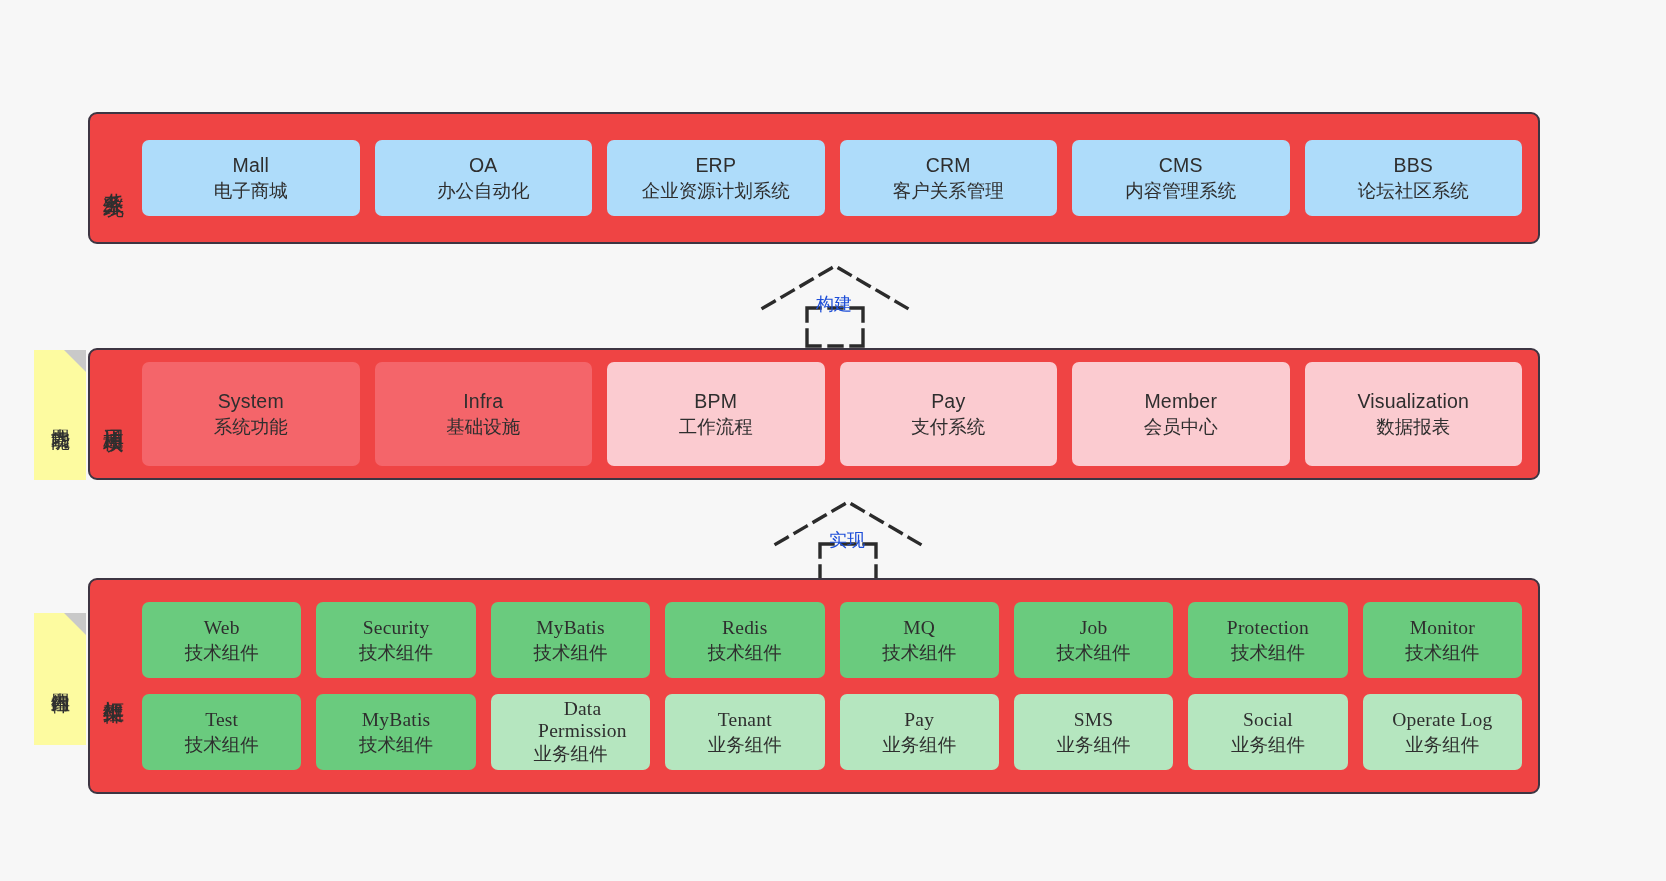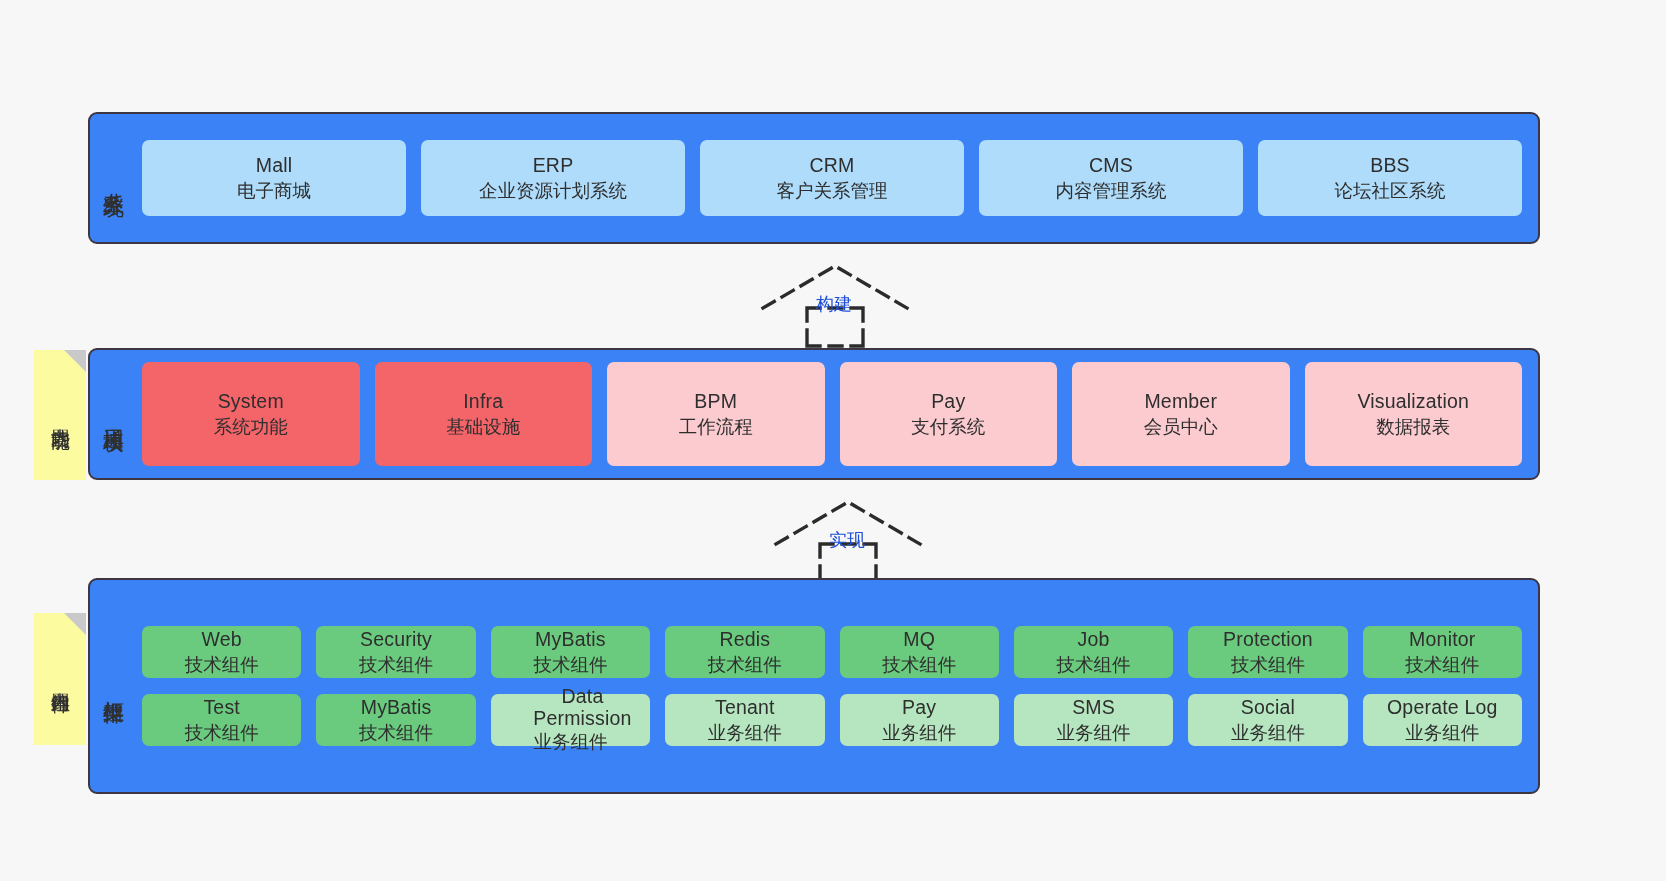--- a/index.html
+++ b/index.html
@@ -10,21 +10,21 @@
     color:#3B3B3B;
     overflow:hidden;
     position:relative;
   }
   .canvas{position:relative;width:1666px;height:881px;}
 
   
   .layer{
     position:absolute;
     box-sizing:border-box;
-    background:#3b82f6;
+    background:#ef4444;
     border:2.2px solid #3D3542;
     border-radius:9px;
     display:flex;
     align-items:stretch;
   }
   .layer-label{
     flex:0 0 auto;
     width:46px;
     display:flex;
     align-items:center;
@@ -80,21 +80,21 @@
   .card .en{font-size:19.5px;letter-spacing:.2px;}
   .card .cn{font-size:18.5px;}
   .blue{background:#AEDCFA;}
   .red-strong{background:#F4656A;}
   .red-soft{background:#FBCBD0;}
   .green-strong{background:#6ACB7E;}
   .green-soft{background:#B5E6BF;}
 
   .h-sys{height:76px;}
   .h-mod{height:104px;}
-  .h-comp{height:52px;}
+  .h-comp{height:76px;font-family:Liberation Serif, serif;}
 
   
   .sticky{
     position:absolute;
     background:#FDFBA0;
     width:52px;
     box-sizing:border-box;
     display:flex;
     align-items:center;
     justify-content:center;
@@ -133,20 +133,24 @@
 <div class="canvas">
 
   <div class="layer" style="left:88px;top:112px;width:1452px;height:132px;">
     <div class="layer-label">业务系统</div>
     <div class="layer-body">
       <div class="card blue h-sys">
         <span class="en">Mall</span>
         <span class="cn">电子商城</span>
       </div>
       <div class="card blue h-sys">
+        <span class="en">OA</span>
+        <span class="cn">办公自动化</span>
+      </div>
+      <div class="card blue h-sys">
         <span class="en">ERP</span>
         <span class="cn">企业资源计划系统</span>
       </div>
       <div class="card blue h-sys">
         <span class="en">CRM</span>
         <span class="cn">客户关系管理</span>
       </div>
       <div class="card blue h-sys">
         <span class="en">CMS</span>
         <span class="cn">内容管理系统</span>

